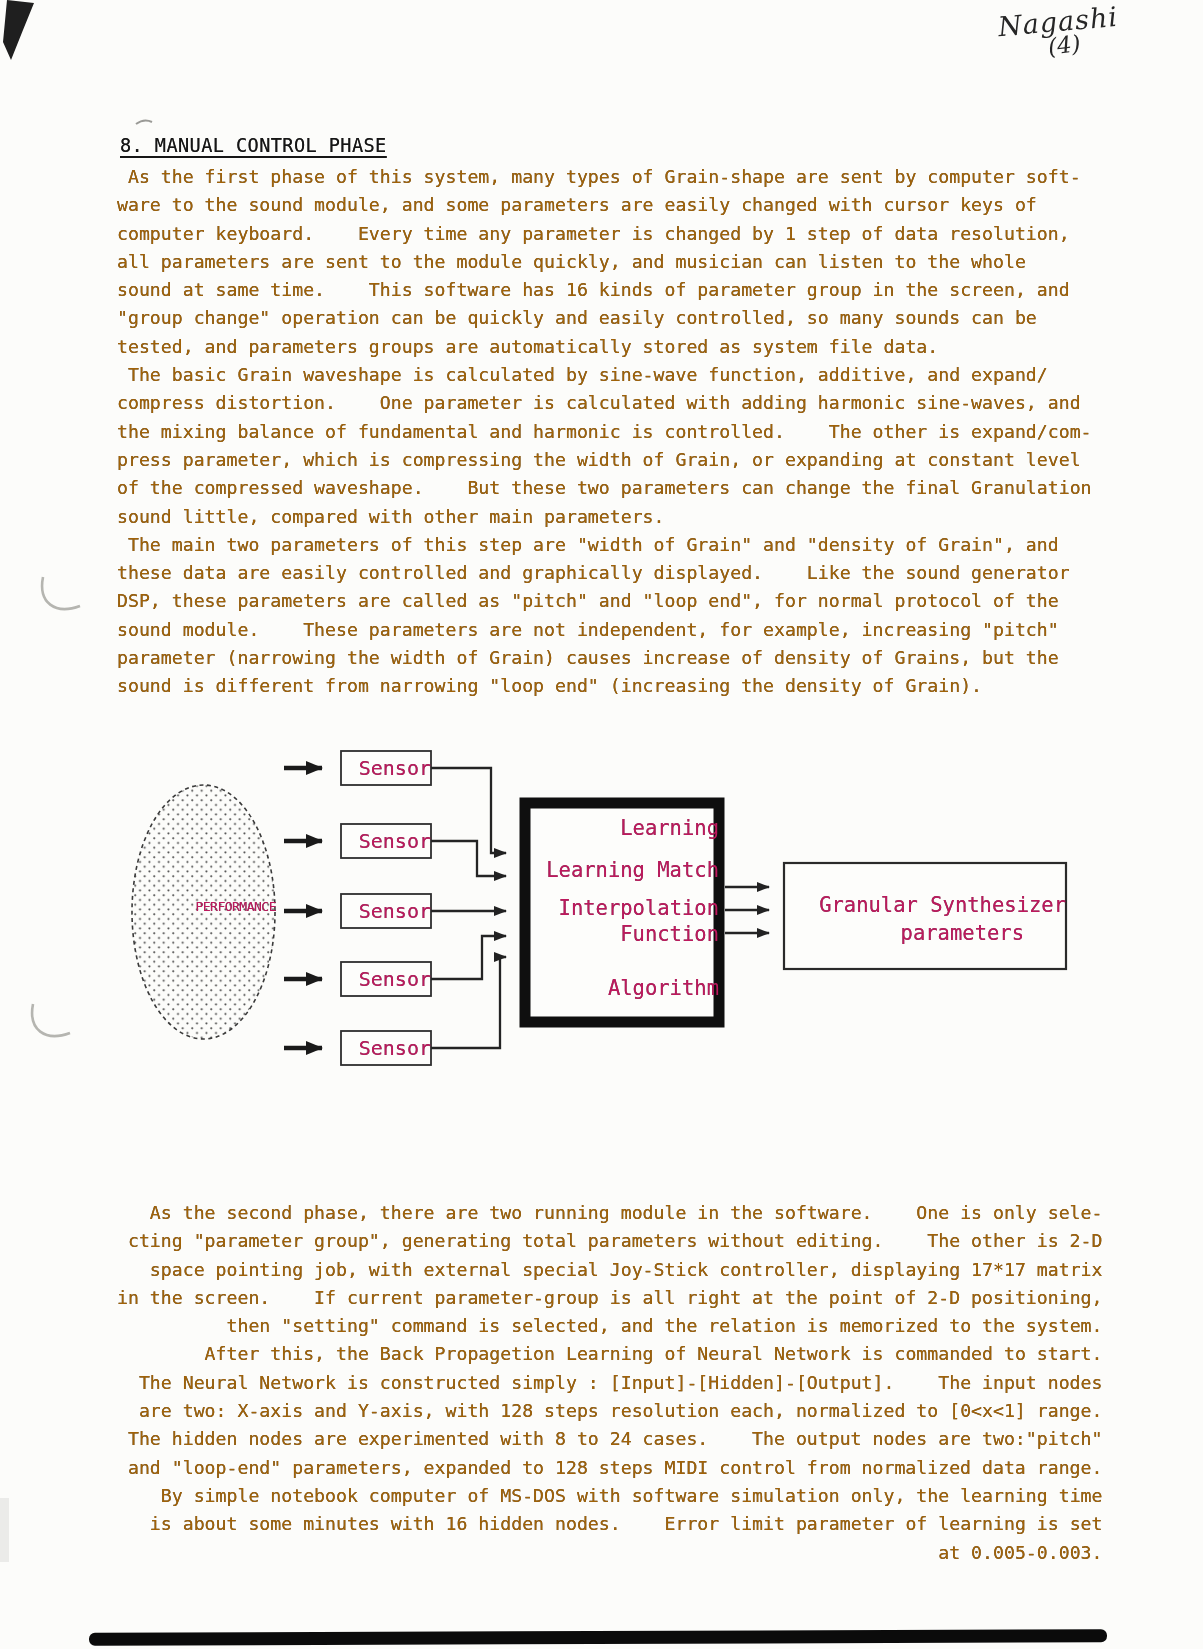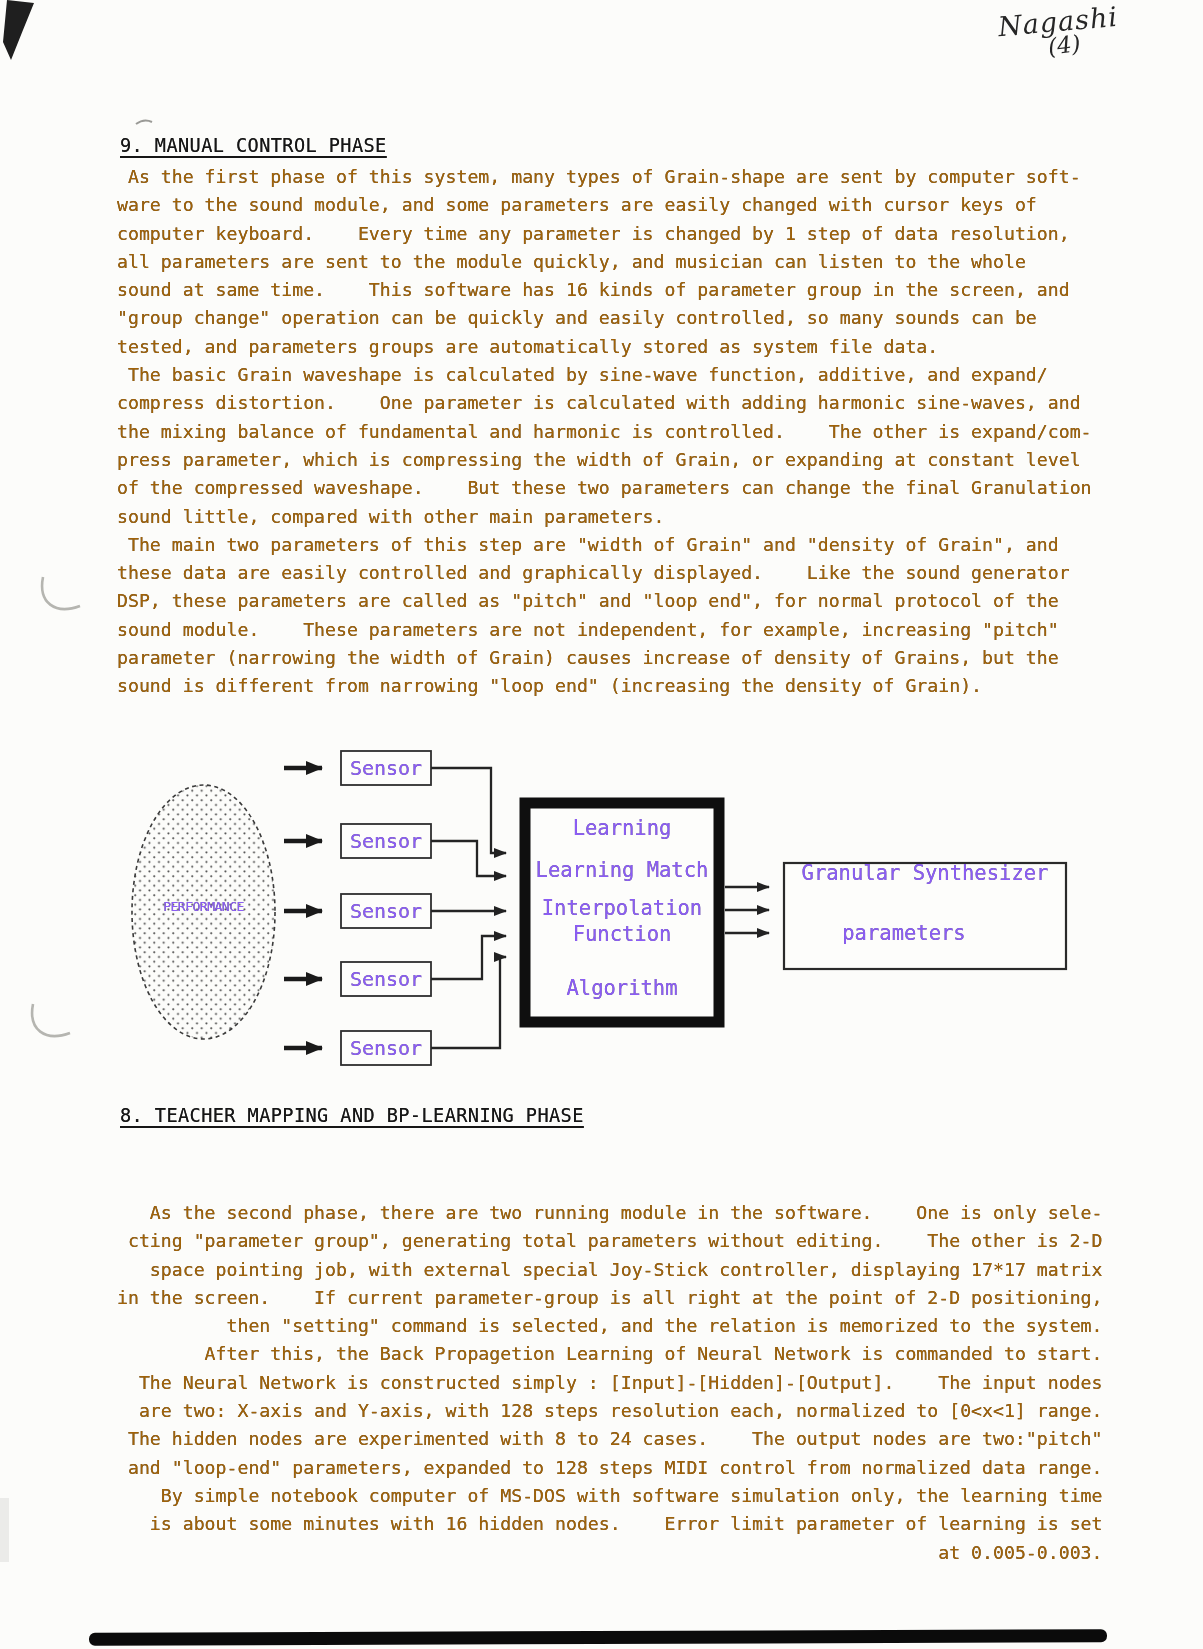--- a/index.html
+++ b/index.html
@@ -14,22 +14,22 @@
     font-family:"DejaVu Sans Mono",monospace;color:#a16207;
     text-shadow:0 0 .5px rgba(25,25,25,.75);
   }
   .sec-heading{
     font-size:18.6px;letter-spacing:.4px;
     text-decoration:underline;text-underline-offset:4px;text-decoration-thickness:1.6px;
     font-family:"DejaVu Sans Mono",monospace;color:#161616;
     text-shadow:0 0 .5px rgba(25,25,25,.8);white-space:pre;
   }
   .dlabel{
-    font-family:"DejaVu Sans Mono",monospace;color:#8b5cf6;
-    text-align:center;white-space:pre;
+    font-family:"DejaVu Sans Mono",monospace;color:#be185d;
+    text-align:right;white-space:pre;
     text-shadow:0 0 .5px rgba(30,30,30,.7);
   }
   .sensor-label{font-size:20px;}
   .proc-line{font-size:20.5px;}
   .out-line{font-size:20.5px;}
   .perf-label{font-size:13px;letter-spacing:-.5px;}
   .hand{
     font-family:"DejaVu Serif",serif;font-style:italic;color:#262626;
     white-space:pre;
   }
@@ -38,42 +38,41 @@
   svg{display:block;}
 </style>
 </head>
 <body>
 
 <div id="page" style="background: rgb(252, 252, 250);">
 
   <div id="hand-name" class="abs hand" style="left:998px;top:6px;">Nagashi</div>
   <div id="hand-page" class="abs hand" style="left:1048px;top:32px;">(4)</div>
 
-  <div class="abs sec-heading" style="left:120px;top:135px;">9. MANUAL CONTROL PHASE</div>
+  <div class="abs sec-heading" style="left:120px;top:135px;">8. MANUAL CONTROL PHASE</div>
   <pre class="abs doc-text" style="left:117px;top:163px;"> As the first phase of this system, many types of Grain-shape are sent by computer soft-
 ware to the sound module, and some parameters are easily changed with cursor keys of
 computer keyboard.    Every time any parameter is changed by 1 step of data resolution,
 all parameters are sent to the module quickly, and musician can listen to the whole
 sound at same time.    This software has 16 kinds of parameter group in the screen, and
 "group change" operation can be quickly and easily controlled, so many sounds can be
 tested, and parameters groups are automatically stored as system file data.
  The basic Grain waveshape is calculated by sine-wave function, additive, and expand/
 compress distortion.    One parameter is calculated with adding harmonic sine-waves, and
 the mixing balance of fundamental and harmonic is controlled.    The other is expand/com-
 press parameter, which is compressing the width of Grain, or expanding at constant level
 of the compressed waveshape.    But these two parameters can change the final Granulation
 sound little, compared with other main parameters.
  The main two parameters of this step are "width of Grain" and "density of Grain", and
 these data are easily controlled and graphically displayed.    Like the sound generator
 DSP, these parameters are called as "pitch" and "loop end", for normal protocol of the
 sound module.    These parameters are not independent, for example, increasing "pitch"
 parameter (narrowing the width of Grain) causes increase of density of Grains, but the
 sound is different from narrowing "loop end" (increasing the density of Grain).</pre>
 
-  <div class="abs sec-heading" style="left:120px;top:1105px;">8. TEACHER MAPPING AND BP-LEARNING PHASE</div>
   <pre class="abs doc-text" style="left:117px;top:1199px;text-align:right;"> As the second phase, there are two running module in the software.    One is only sele-
 cting "parameter group", generating total parameters without editing.    The other is 2-D
 space pointing job, with external special Joy-Stick controller, displaying 17*17 matrix
 in the screen.    If current parameter-group is all right at the point of 2-D positioning,
 then "setting" command is selected, and the relation is memorized to the system.
  After this, the Back Propagetion Learning of Neural Network is commanded to start.
 The Neural Network is constructed simply : [Input]-[Hidden]-[Output].    The input nodes
 are two: X-axis and Y-axis, with 128 steps resolution each, normalized to [0&lt;x&lt;1] range.
 The hidden nodes are experimented with 8 to 24 cases.    The output nodes are two:"pitch"
 and "loop-end" parameters, expanded to 128 steps MIDI control from normalized data range.
@@ -146,16 +145,16 @@
   <div class="abs dlabel sensor-label" style="left:341px;top:899px;width:90px;">Sensor</div>
   <div class="abs dlabel sensor-label" style="left:341px;top:967px;width:90px;">Sensor</div>
   <div class="abs dlabel sensor-label" style="left:341px;top:1036px;width:90px;">Sensor</div>
 
   <div class="abs dlabel proc-line" style="left:525px;top:816px;width:194px;">Learning</div>
   <div class="abs dlabel proc-line" style="left:525px;top:858px;width:194px;">Learning Match</div>
   <div class="abs dlabel proc-line" style="left:525px;top:896px;width:194px;">Interpolation</div>
   <div class="abs dlabel proc-line" style="left:525px;top:922px;width:194px;">Function</div>
   <div class="abs dlabel proc-line" style="left:525px;top:976px;width:194px;">Algorithm</div>
 
-  <div class="abs dlabel out-line" style="left:784px;top:861px;width:282px;">Granular Synthesizer</div>
+  <div class="abs dlabel out-line" style="left:784px;top:893px;width:282px;">Granular Synthesizer</div>
   <div class="abs dlabel out-line" style="left:784px;top:921px;width:240px;">parameters</div>
 
 </div>
 
 </body></html>

